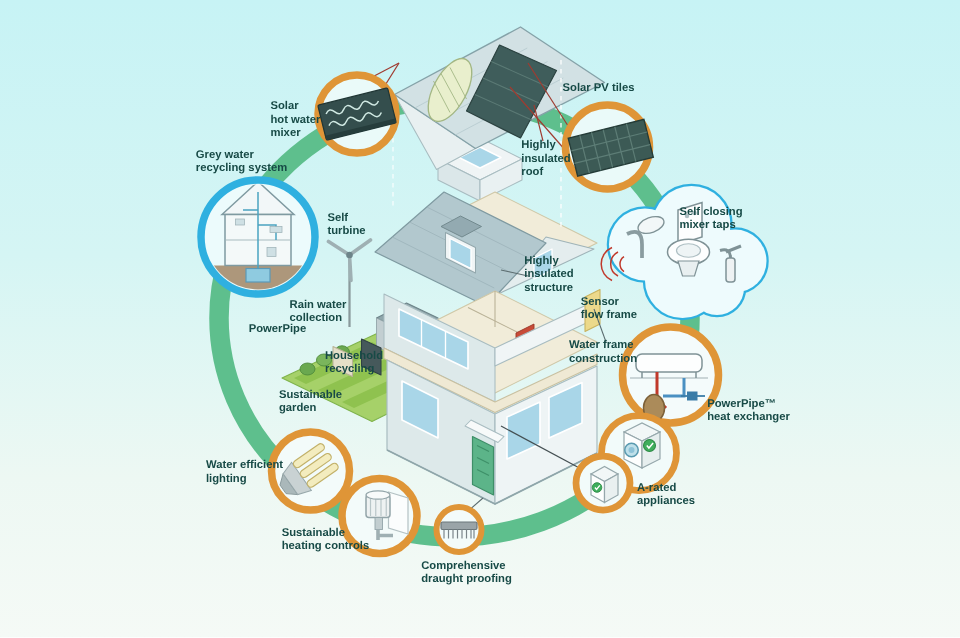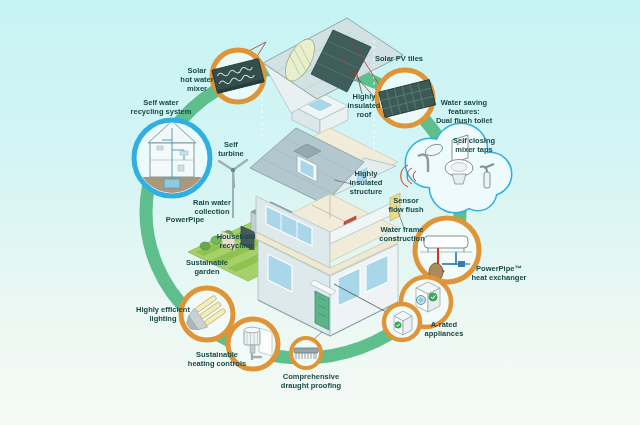--- a/index.html
+++ b/index.html
@@ -5,21 +5,21 @@
   html,body{margin:0;padding:0;}
   .stage{
     position:relative;width:640px;height:425px;overflow:hidden;
     background:linear-gradient(to bottom,#c7f3f5 0%,#d5f5f4 40%,#edf8f3 75%,#f5faf6 100%);
     font-family:"Liberation Sans",sans-serif;
   }
   .stage svg{position:absolute;left:0;top:0;}
   .lbl{
     position:absolute;transform:translate(-50%,-50%);
     color:#174a46;font-size:7.5px;font-weight:bold;line-height:1.18;
-    text-align:center;white-space:pre-line;letter-spacing:0px;
+    text-align:left;white-space:pre-line;letter-spacing:0px;
   }
 </style>
 </head>
 <body>
 
 <div class="stage">
 <svg width="640" height="425" viewBox="0 0 640 425">
 
   <ellipse cx="303" cy="212" rx="157" ry="146" fill="none" stroke="#5ebf8d" stroke-width="13"></ellipse>
 
@@ -300,46 +300,43 @@
   </g>
 </svg>
 
 <div class="lbl" style="left:197px;top:80px">Solar
 hot water
 mixer</div>
 <div class="lbl" style="left:399px;top:59px">Solar PV tiles</div>
 <div class="lbl" style="left:364px;top:106px">Highly
 insulated
 roof</div>
-<div class="lbl" style="left:161px;top:108px">Self water
+<div class="lbl" style="left:161px;top:108px">Grey water
 recycling system</div>
-<div class="lbl" style="left:464px;top:112px">Water saving
-features:
-Dual flush toilet</div>
 <div class="lbl" style="left:474px;top:146px">Self closing
 mixer taps</div>
 <div class="lbl" style="left:231px;top:150px">Self
 turbine</div>
 <div class="lbl" style="left:366px;top:183px">Highly
 insulated
 structure</div>
 <div class="lbl" style="left:406px;top:206px">Sensor
-flow flush</div>
+flow frame</div>
 <div class="lbl" style="left:212px;top:208px">Rain water
 collection</div>
 <div class="lbl" style="left:185px;top:220px">PowerPipe</div>
 <div class="lbl" style="left:236px;top:242px">Household
 recycling</div>
 <div class="lbl" style="left:402px;top:235px">Water frame
 construction</div>
 <div class="lbl" style="left:207px;top:268px">Sustainable
 garden</div>
 <div class="lbl" style="left:499px;top:274px">PowerPipe™
 heat exchanger</div>
 <div class="lbl" style="left:444px;top:330px">A-rated
 appliances</div>
-<div class="lbl" style="left:163px;top:315px">Highly efficient
+<div class="lbl" style="left:163px;top:315px">Water efficient
 lighting</div>
 <div class="lbl" style="left:217px;top:360px">Sustainable
 heating controls</div>
 <div class="lbl" style="left:311px;top:382px">Comprehensive
 draught proofing</div>
 </div>
 
 </body></html>

